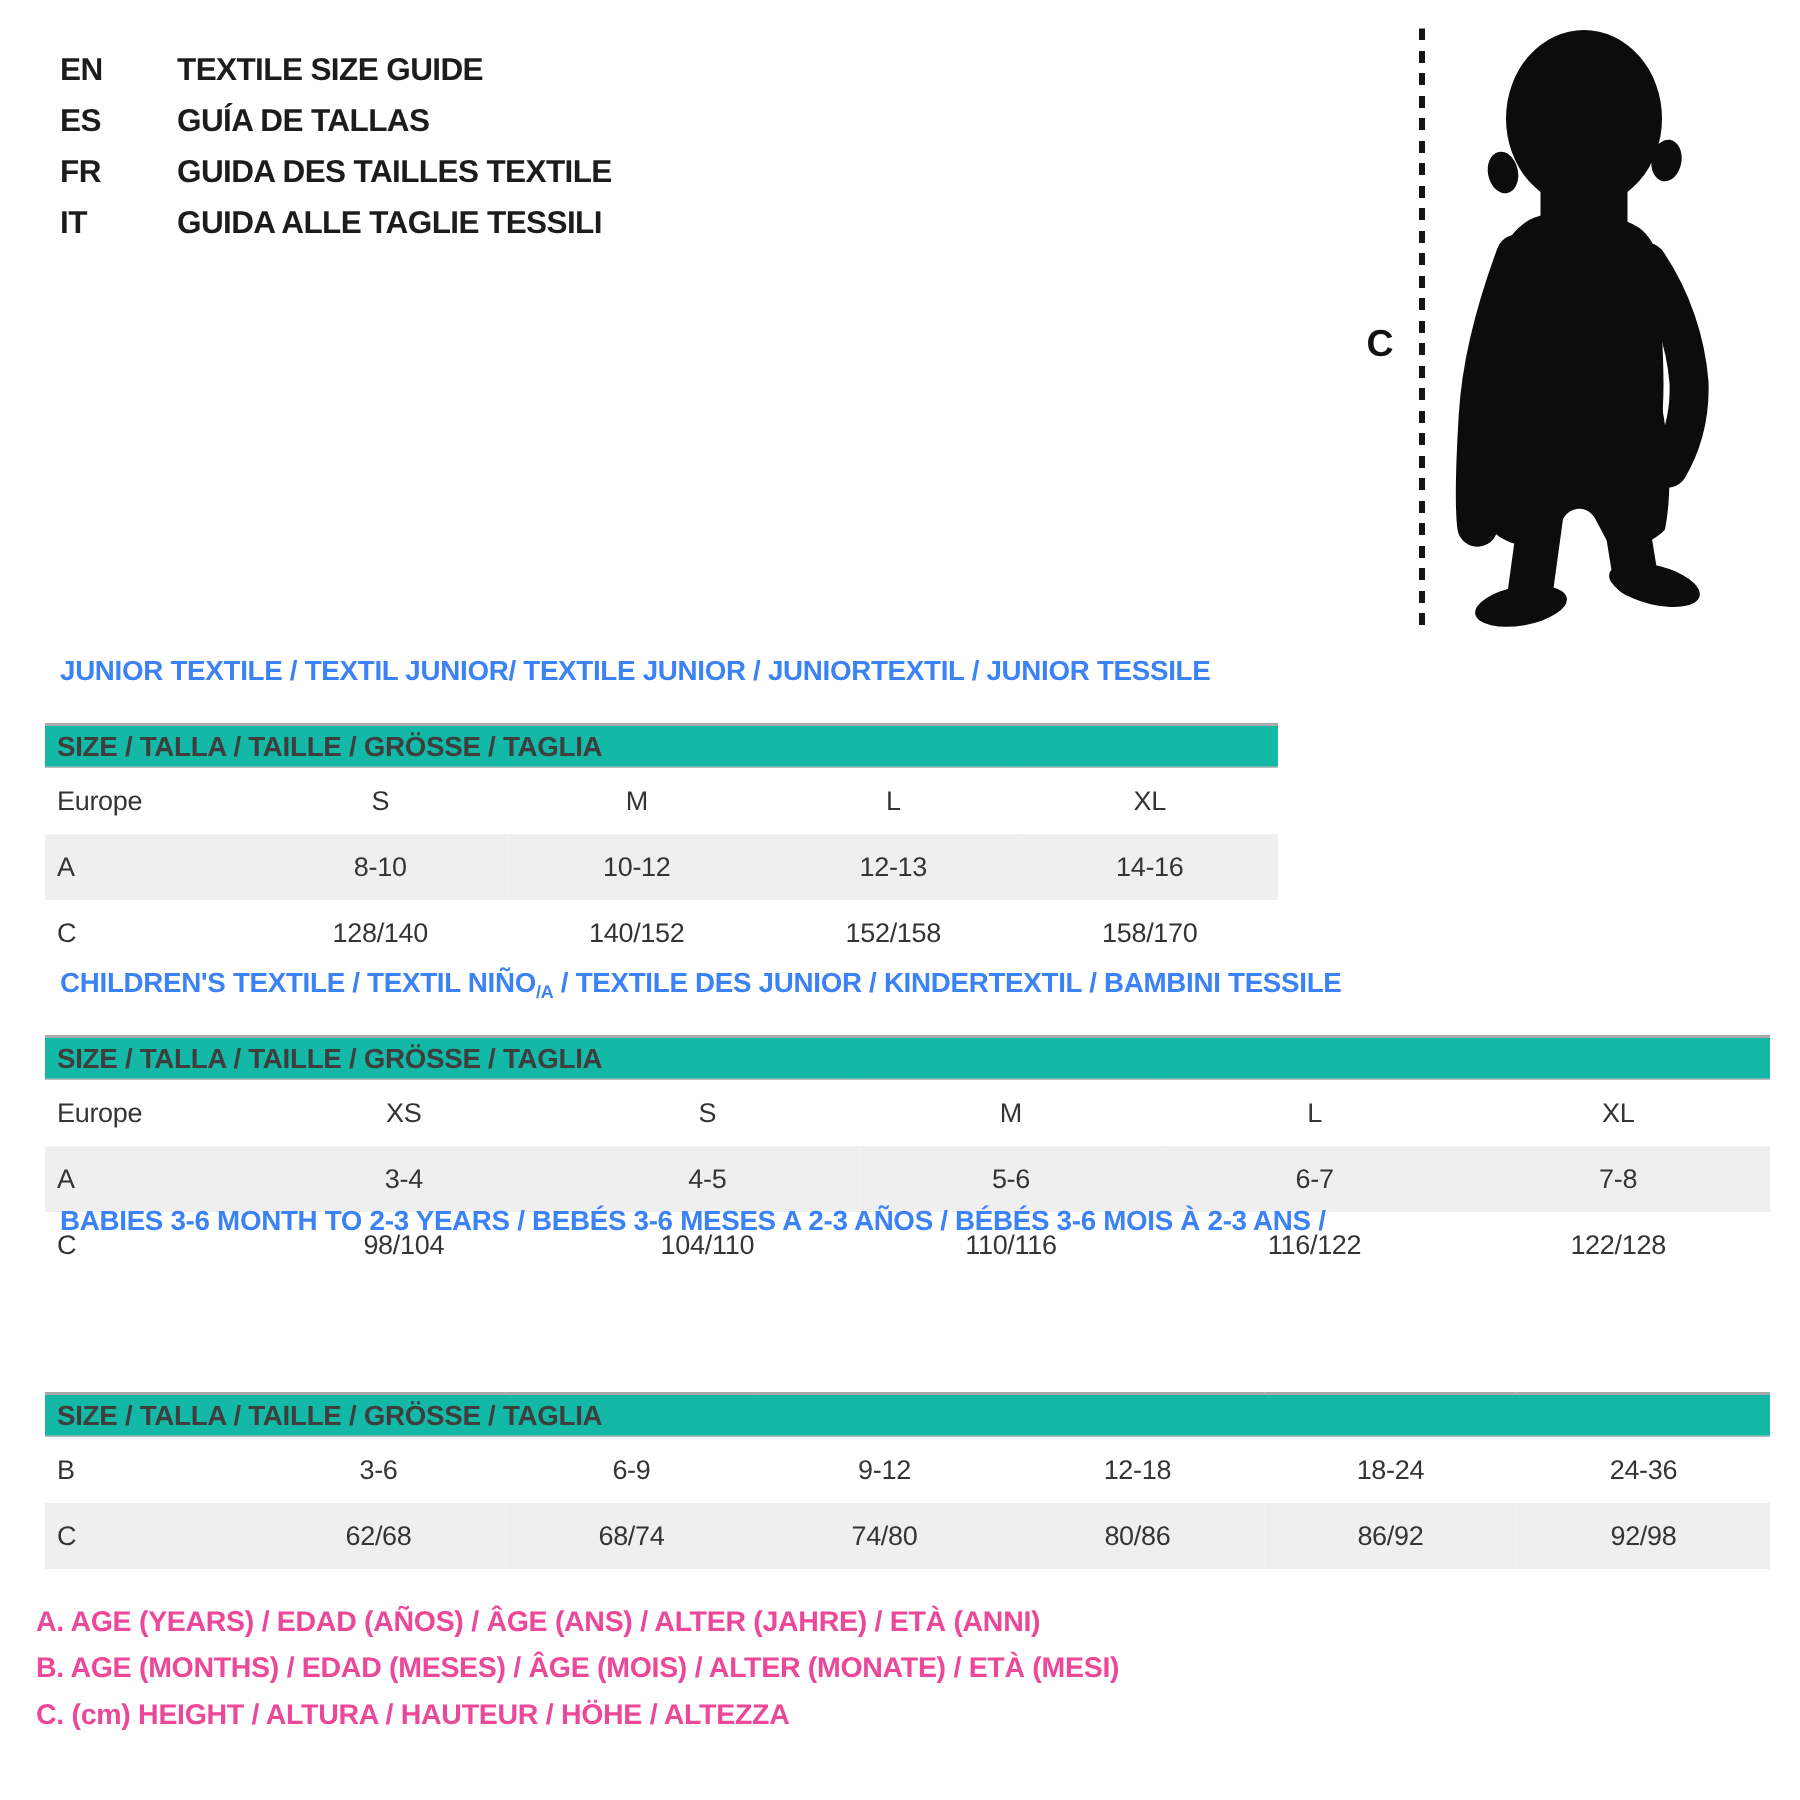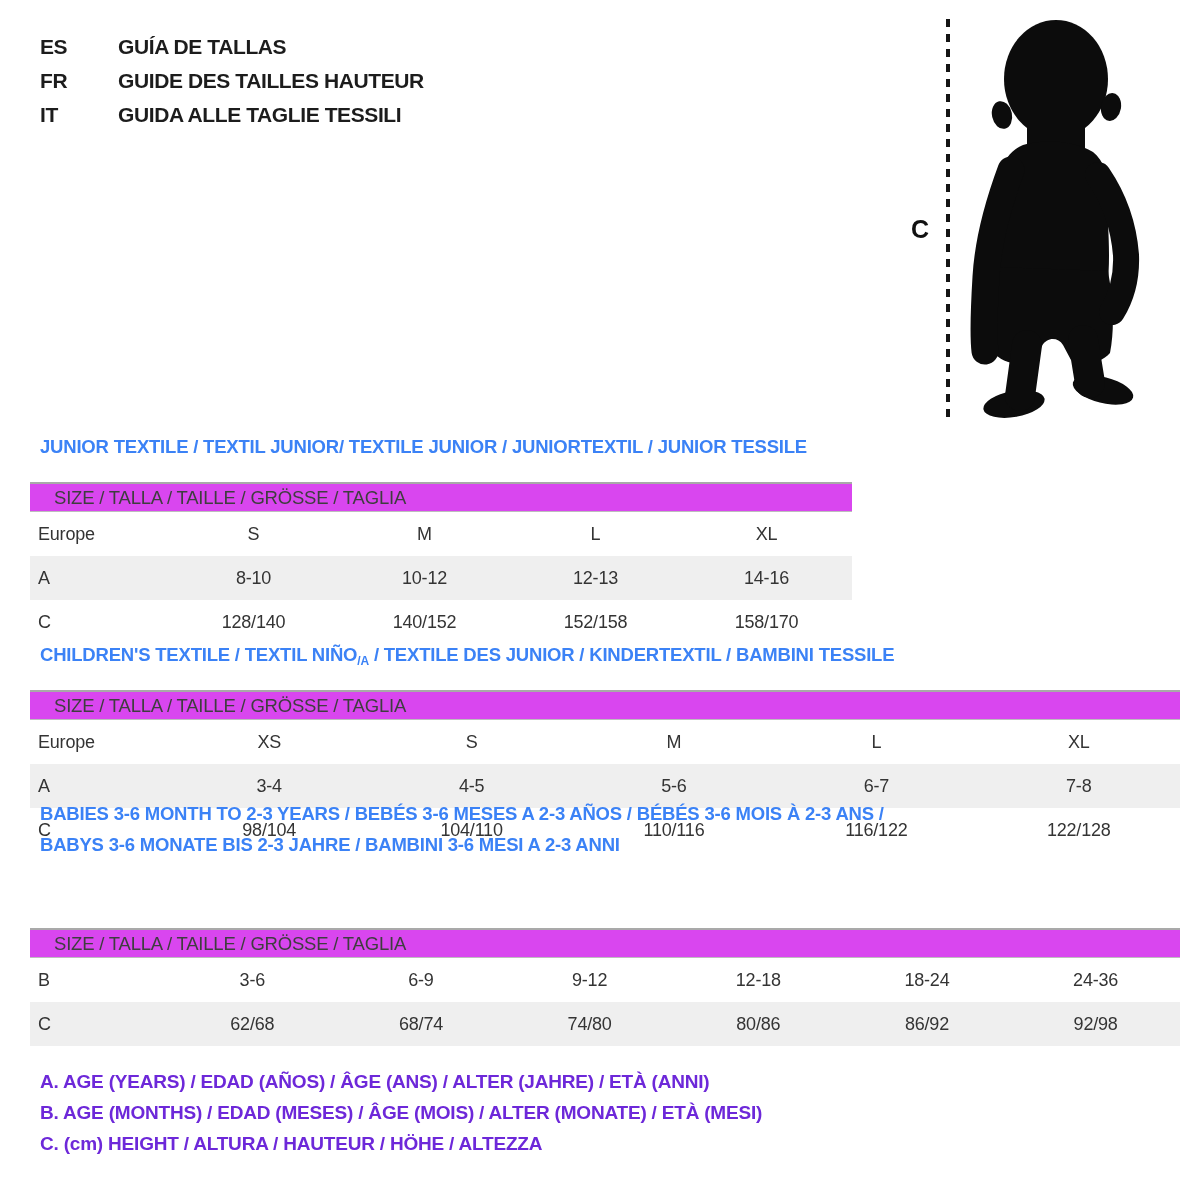--- a/index.html
+++ b/index.html
@@ -38,49 +38,53 @@
   
   .size-table{
     position:absolute;left:30px;border-collapse:collapse;table-layout:fixed;
     font-size:18px;color:#343434;letter-spacing:-0.2px;
   }
   .t-junior{top:482px;width:822px;}
   .t-children{top:690px;width:1150px;}
   .t-babies{top:928px;width:1150px;}
   .size-table td{height:44px;text-align:center;padding:0;font-weight:400;}
   .size-table td.bar-cell{
-    background:#d946ef;border-top:2px solid #a9a9a9;border-bottom:1px solid #bdbdbd;
-    height:27px;font-weight:normal;font-size:18.5px;color:#3e3e3e;
-    text-align:left;padding-left:24px;letter-spacing:-0.2px;
+    background:#14b8a6;border-top:2px solid #a9a9a9;border-bottom:1px solid #bdbdbd;
+    height:27px;font-weight:bold;font-size:18.5px;color:#3e3e3e;
+    text-align:left;padding-left:8px;letter-spacing:-0.2px;
   }
   .size-table td.row-label{text-align:left;padding-left:8px;}
   .size-table tr.stripe td{background:#efefef;}
 
   
   .legend-line{
-    position:absolute;left:40px;font-size:19px;font-weight:bold;
-    letter-spacing:-0.2px;color:#6d28d9;white-space:nowrap;
+    position:absolute;left:24px;font-size:19px;font-weight:bold;
+    letter-spacing:-0.2px;color:#ec4899;white-space:nowrap;
   }
   .legend-a{top:1071px;}
   .legend-b{top:1102px;}
   .legend-c{top:1133px;}
 </style>
 </head>
 <body>
 
 <div class="sheet">
 
   <div class="lang-block">
     <div class="lang-row">
+      <span class="lang-code">EN</span>
+      <span class="lang-title">TEXTILE SIZE GUIDE</span>
+    </div>
+    <div class="lang-row">
       <span class="lang-code">ES</span>
       <span class="lang-title">GUÍA DE TALLAS</span>
     </div>
     <div class="lang-row">
       <span class="lang-code">FR</span>
-      <span class="lang-title">GUIDE DES TAILLES HAUTEUR</span>
+      <span class="lang-title">GUIDA DES TAILLES TEXTILE</span>
     </div>
     <div class="lang-row">
       <span class="lang-code">IT</span>
       <span class="lang-title">GUIDA ALLE TAGLIE TESSILI</span>
     </div>
   </div>
 
   <div class="height-line"></div>
   <div class="figure-label-c">C</div>
   <svg class="toddler-svg" width="180" height="405" viewBox="0 0 180 405" aria-hidden="true">
@@ -179,21 +183,20 @@
       <td>104/110</td>
       <td>110/116</td>
       <td>116/122</td>
       <td>122/128</td>
     </tr>
   </tbody>
     </table>
 
   <div class="section-heading heading-babies">
     <div>BABIES 3-6 MONTH TO 2-3 YEARS / BEBÉS 3-6 MESES A 2-3 AÑOS / BÉBÉS 3-6 MOIS À 2-3 ANS /</div>
-    <div>BABYS 3-6 MONATE BIS 2-3 JAHRE / BAMBINI 3-6 MESI A 2-3 ANNI</div>
   </div>
   <table class="size-table t-babies">
     <colgroup>
         <col style="width:138px">
         <col>
         <col>
         <col>
         <col>
         <col>
         <col>

